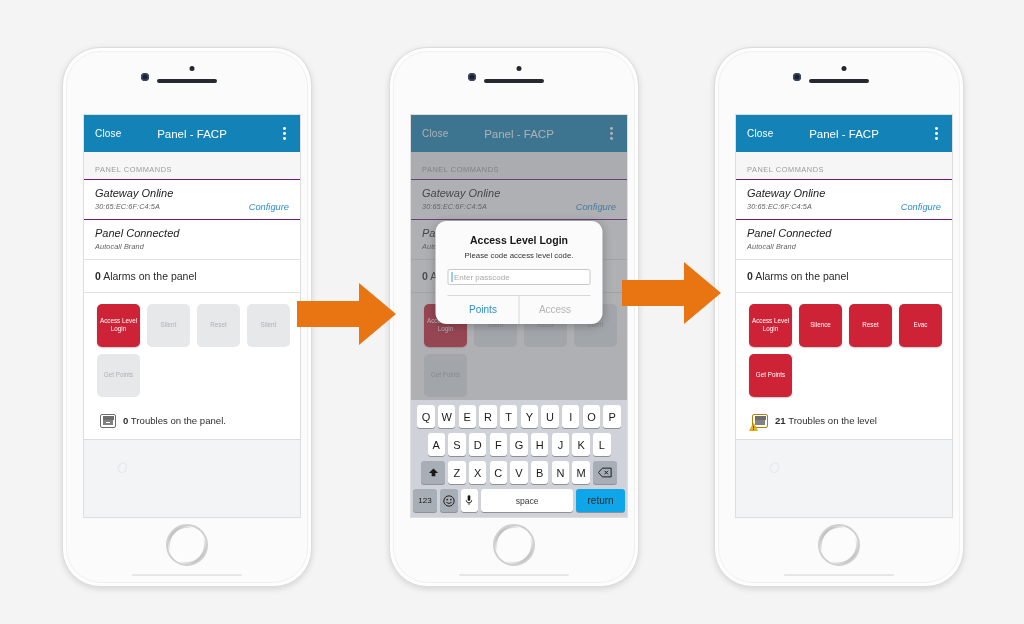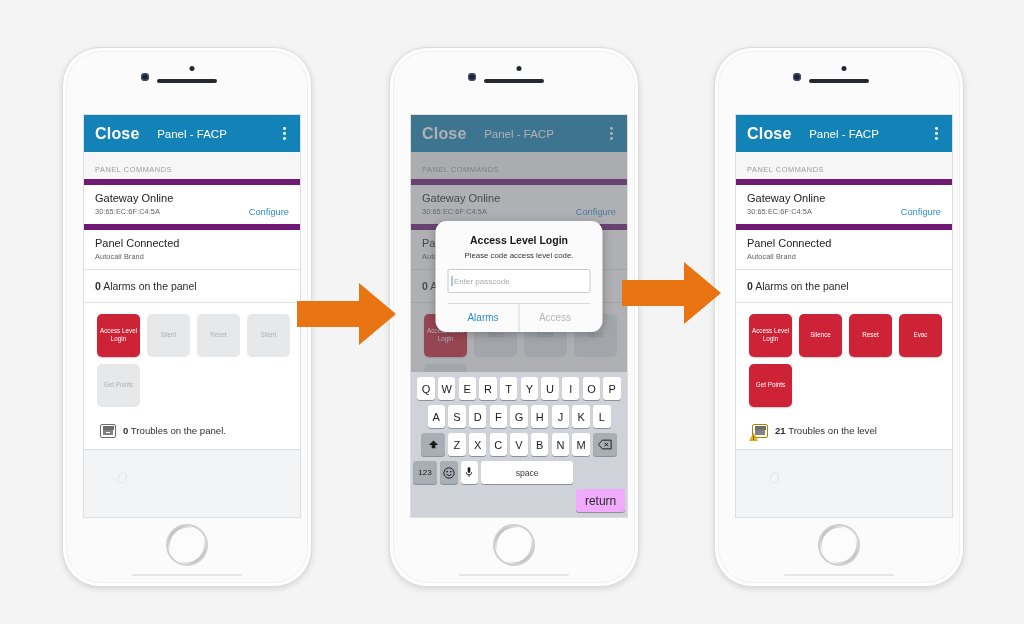--- a/index.html
+++ b/index.html
@@ -91,21 +91,21 @@
 
   
   .navbar {
     height: 37px;
     background: #1383b7;
     display: flex; align-items: center;
     padding: 0 11px;
     position: relative;
   }
   .nav-close {
-    color: #ffffff; font-size: 16px; letter-spacing: .2px; font-weight: bold;
+    color: #ffffff; font-size: 10px; letter-spacing: .2px;
   }
   .nav-title {
     position: absolute; left: 0; right: 0; text-align: center;
     color: #ffffff; font-size: 11.5px; pointer-events: none;
   }
   .nav-menu {
     margin-left: auto; position: relative; z-index: 2;
     display: flex; flex-direction: column; gap: 2.2px;
     padding: 3px;
   }
@@ -116,23 +116,24 @@
 
   
   .section-hdr {
     padding: 13px 11px 5px;
     font-size: 7.4px; letter-spacing: .55px;
     color: #9b9b9b; text-transform: uppercase;
     background: #f6f6f6;
   }
   .listrow {
     background: #fff;
-    border-top: 6px solid #701a75;
+    border-top: 1px solid #701a75;
     padding: 7px 11px 8px;
     position: relative;
+    font-style: italic;
   }
   .listrow .r-title { font-size: 11px; color: #222; line-height: 1.25; }
   .listrow .r-sub   { font-size: 7.3px; color: #5f5f5f; margin-top: 1px; letter-spacing: .1px; }
   .r-action {
     position: absolute; right: 11px; bottom: 7px;
     font-size: 9.3px; color: #2e8fd0;
   }
   .alarm-row {
     background: #fff;
     border-top: 1px solid #e3e3e3;
@@ -213,21 +214,21 @@
     width: 167px;
     background: #fbfbfb;
     border-radius: 11px;
     padding: 13px 12px 0;
     box-shadow: 0 2px 10px rgba(0,0,0,.25);
   }
   .modal-title { text-align: center; font-size: 10.5px; font-weight: bold; color: #161616; }
   .modal-msg   { text-align: center; font-size: 7.8px; color: #333; margin-top: 5px; }
   .modal-input {
     margin-top: 9px;
-    height: 24px;
+    height: 16px;
     background: #fff;
     border: 1px solid #c9c9c9;
     border-radius: 2px;
     display: flex; align-items: center;
     padding: 0 3px;
     font-size: 8px; color: #a9a9a9;
     position: relative;
   }
   .caret {
     width: 1px; height: 10px; background: #3a9ae0;
@@ -260,21 +261,21 @@
     box-shadow: 0 1px 0 #8e9298;
     height: 23px; width: 17.5px;
     display: flex; align-items: center; justify-content: center;
     font-size: 11px; color: #1a1a1a;
   }
   .key.wide-sh, .key.wide-bs { width: 24px; background: #a8aeb6; }
   .key.k123 { width: 24px; background: #a8aeb6; font-size: 8px; }
   .key.kemoji, .key.kmic { width: 17.5px; }
   .key.kemoji { background: #a8aeb6; }
   .key.kspace { width: 92px; font-size: 8.6px; color: #3a3a3a; }
-  .key.kreturn { width: 49px; background: #f0abfc; font-size: 12px; color: #2a2a2a; margin-top: 28px; }
+  .key.kreturn { width: 49px; background: #0ea5e9; font-size: 10px; color: #2a2a2a; }
   .kb-row.r2 { padding: 0 8px; }
 
   
   .arrow { position: absolute; z-index: 20; }
   .arrow-1 { left: 297px; top: 279px; }
   .arrow-2 { left: 622px; top: 258px; }
 </style>
 </head>
 <body>
 
@@ -406,21 +407,21 @@
         <div class="dim-overlay"></div>
 
         <div class="modal">
           <div class="modal-title">Access Level Login</div>
           <div class="modal-msg">Please code access level code.</div>
           <div class="modal-input">
             <span class="caret"></span>
             <span>Enter passcode</span>
           </div>
           <div class="modal-actions">
-            <div class="modal-btn primary">Alarms</div>
+            <div class="modal-btn primary">Points</div>
             <div class="modal-btn disabled">Access</div>
           </div>
         </div>
 
         <div class="keyboard">
           <div class="kb-row">
             <span class="key">Q</span>
             <span class="key">W</span>
             <span class="key">E</span>
             <span class="key">R</span>

